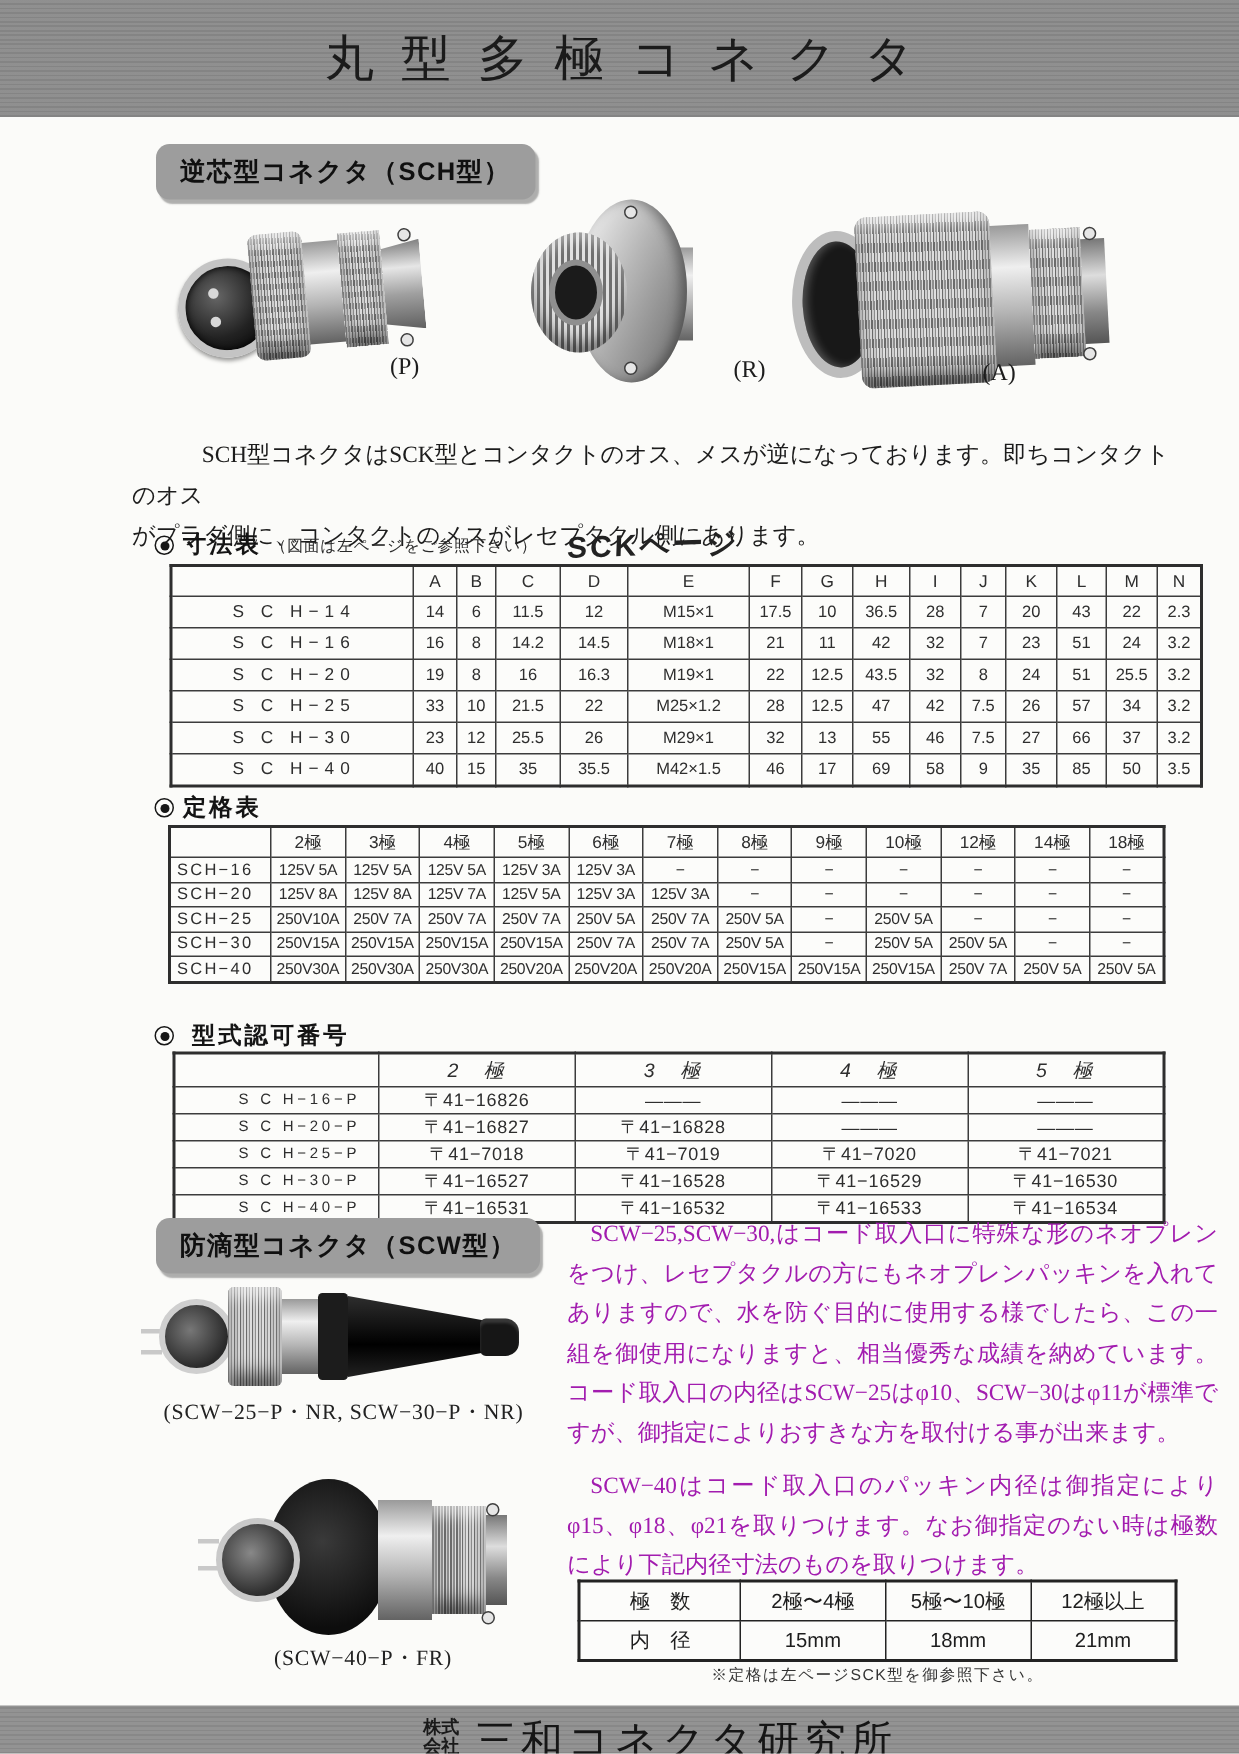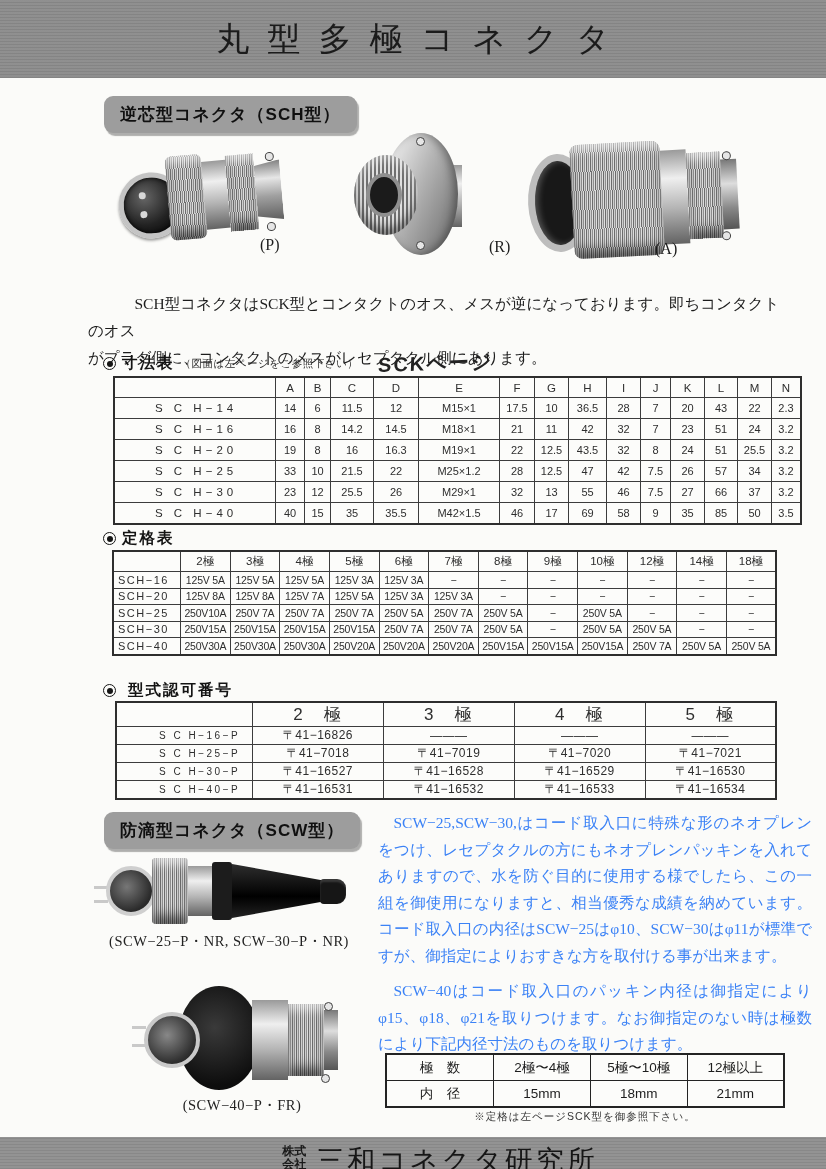--- a/index.html
+++ b/index.html
@@ -37,21 +37,21 @@
   .bullet::after{content:'';position:absolute;inset:2.5px;background:#161616;border-radius:50%;}
   .sec-title{font-weight:700;font-size:15.5px;letter-spacing:2px;color:#141414;}
   .sec-note{font-size:10.5px;color:#2a2a2a;letter-spacing:.5px;}
   .handwrite{
     font-family:"Liberation Sans",sans-serif;font-weight:700;font-size:20px;
     letter-spacing:2px;transform:rotate(-2deg) skewX(-4deg);color:#222;margin-left:14px;
   }
   
   .para{font-size:15.5px;line-height:27px;color:#1c1c1c;}
   .indent3{text-indent:3em;}
-  .jpara{font-size:15.5px;line-height:26.5px;text-align:justify;text-indent:1em;color:#3b82f6;}
+  .jpara{font-size:15.5px;line-height:26.5px;text-align:justify;text-indent:1em;color:#a21caf;}
   
   table{border-collapse:collapse;table-layout:fixed;background:#fcfcfa;}
   th,td{
     border:1px solid #3c3c3c;
     font-family:"Liberation Sans",sans-serif;
     text-align:center;vertical-align:middle;
     color:#2e2e2e;font-weight:400;
     overflow:hidden;white-space:nowrap;
     padding:0 1px;
   }
@@ -73,21 +73,21 @@
   .dim-table th:nth-child(13){width:30px;}
   .dim-table th:nth-child(14){width:31px;}
   .dim-table th:nth-child(15){width:26px;}
   .dim-table td:first-child{text-align:left;padding-left:40px;letter-spacing:4px;font-size:11.5px;}
   .rate-table{width:665px;border:2px solid #2e2e2e;}
   .rate-table th{height:19px;font-size:11.5px;}
   .rate-table td{height:15.5px;font-size:10.5px;letter-spacing:-.2px;}
   .rate-table th:first-child{width:64px;}
   .rate-table td:first-child{text-align:left;padding-left:4px;letter-spacing:1.5px;font-size:11px;}
   .appr-table{width:662px;border:2px solid #2e2e2e;}
-  .appr-table th{height:21px;font-size:17px;letter-spacing:2px;}
+  .appr-table th{height:21px;font-size:13px;letter-spacing:2px;font-style:italic;}
   .appr-table td{height:15.5px;font-size:12px;letter-spacing:.5px;}
   .appr-table th:first-child{width:133px;}
   .appr-table td:first-child{text-align:left;padding-left:42px;letter-spacing:2.5px;font-size:10px;}
   .scw-table{width:400px;border:2px solid #232323;}
   .scw-table td{height:25px;font-size:13.5px;border:1.5px solid #232323;color:#1d1d1d;}
   .scw-table td:first-child{width:104px;}
   .caption{font-size:14.5px;letter-spacing:.5px;text-align:center;color:#222;}
   .small-note{font-size:10.5px;text-align:center;color:#333;letter-spacing:1px;font-family:"Liberation Sans",sans-serif;}
   .photo-label{font-size:16px;color:#1d1d1d;}
   
@@ -415,20 +415,27 @@
     </thead>
     <tbody>
       <tr>
         <td>S C H−16−P</td>
         <td>〒41−16826</td>
         <td>———</td>
         <td>———</td>
         <td>———</td>
       </tr>
       <tr>
+        <td>S C H−20−P</td>
+        <td>〒41−16827</td>
+        <td>〒41−16828</td>
+        <td>———</td>
+        <td>———</td>
+      </tr>
+      <tr>
         <td>S C H−25−P</td>
         <td>〒41−7018</td>
         <td>〒41−7019</td>
         <td>〒41−7020</td>
         <td>〒41−7021</td>
       </tr>
       <tr>
         <td>S C H−30−P</td>
         <td>〒41−16527</td>
         <td>〒41−16528</td>

